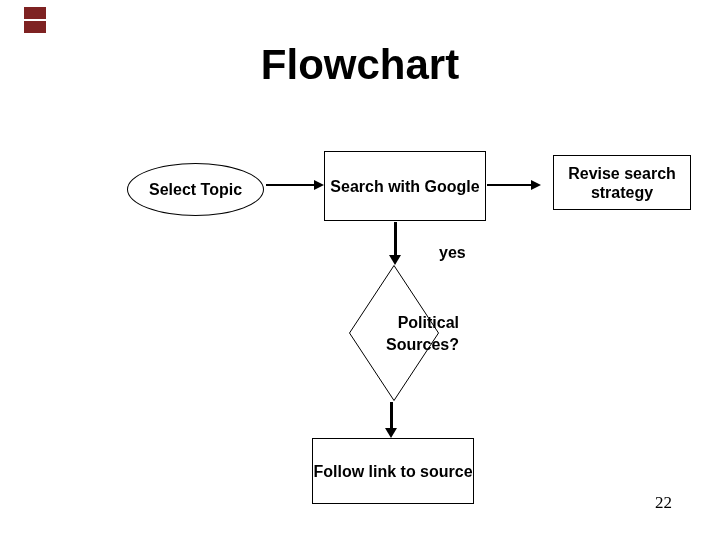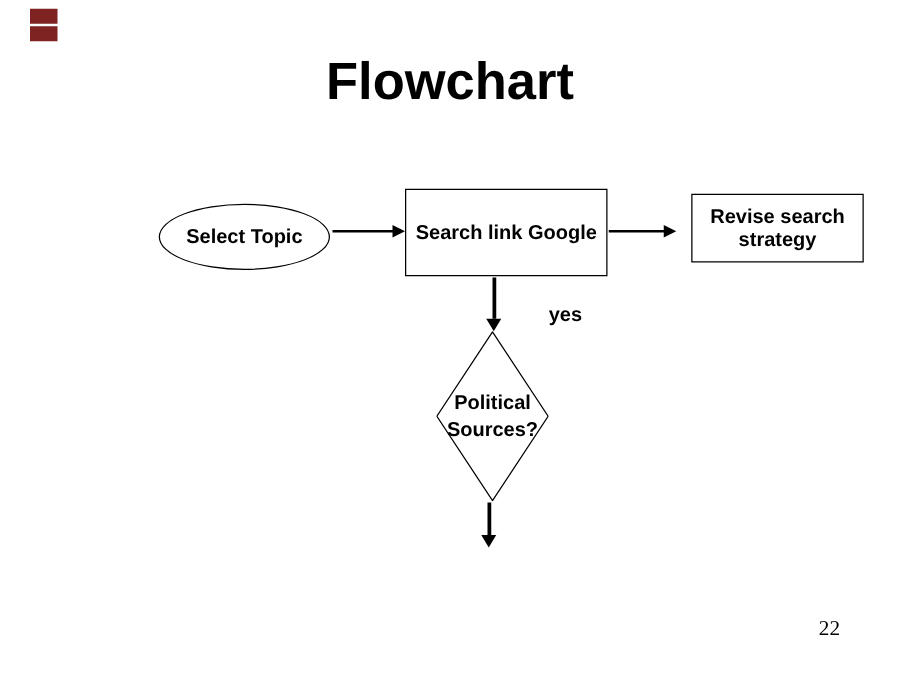--- a/index.html
+++ b/index.html
@@ -52,21 +52,21 @@
     display: flex; align-items: center; justify-content: center;
   }
   #rect-search-google { left: 324px; top: 151px; width: 162px; height: 70px; white-space: nowrap; }
   #rect-revise-strategy { left: 541px; top: 155px; width: 138px; height: 55px; margin-left: 12px; }
   #rect-follow-link { left: 312px; top: 438px; width: 162px; height: 66px; white-space: nowrap; }
 
   #diamond-political { left: 349px; top: 265px; width: 90px; height: 136px; }
   #diamond-label {
     left: 329px; top: 312px; width: 130px;
     font-size: 16px; font-weight: bold; line-height: 22px;
-    text-align: center;
+    text-align: right;
   }
 
   
   .hline { height: 2px; background: #000; }
   .vline { width: 3px; background: #000; }
   .head-right {
     width: 0; height: 0;
     border-left: 10px solid #000;
     border-top: 5px solid transparent;
     border-bottom: 5px solid transparent;
@@ -109,21 +109,21 @@
   <div id="ellipse-select-topic" class="abs">
     <span class="node-label">Select Topic</span>
   </div>
 
   <div id="title" class="abs">Flowchart</div>
 
   <div id="edge1-line" class="abs hline"></div>
   <div id="edge1-head" class="abs head-right"></div>
 
   <div id="rect-search-google" class="abs rect-node">
-    <span class="node-label">Search link Google</span>
+    <span class="node-label">Search with Google</span>
   </div>
 
   <div id="edge2-line" class="abs hline"></div>
   <div id="edge2-head" class="abs head-right"></div>
 
   <div id="rect-revise-strategy" class="abs rect-node">
     <span class="node-label">Revise search strategy</span>
   </div>
 
   <div id="edge3-line" class="abs vline"></div>
@@ -131,16 +131,19 @@
   <div id="label-yes" class="abs">yes</div>
 
   <svg id="diamond-political" class="abs" width="90" height="136" viewBox="0 0 90 136">
     <polygon points="45,0.5 89.5,68 45,135.5 0.5,68" fill="#ffffff" stroke="#000000" stroke-width="1"></polygon>
   </svg>
   <div id="diamond-label" class="abs">Political Sources?</div>
 
   <div id="edge4-line" class="abs vline"></div>
   <div id="edge4-head" class="abs head-down"></div>
 
+  <div id="rect-follow-link" class="abs rect-node">
+    <span class="node-label">Follow link to source</span>
+  </div>
 
   <div id="page-number" class="abs">22</div>
 
 </div>
 
 </body></html>

